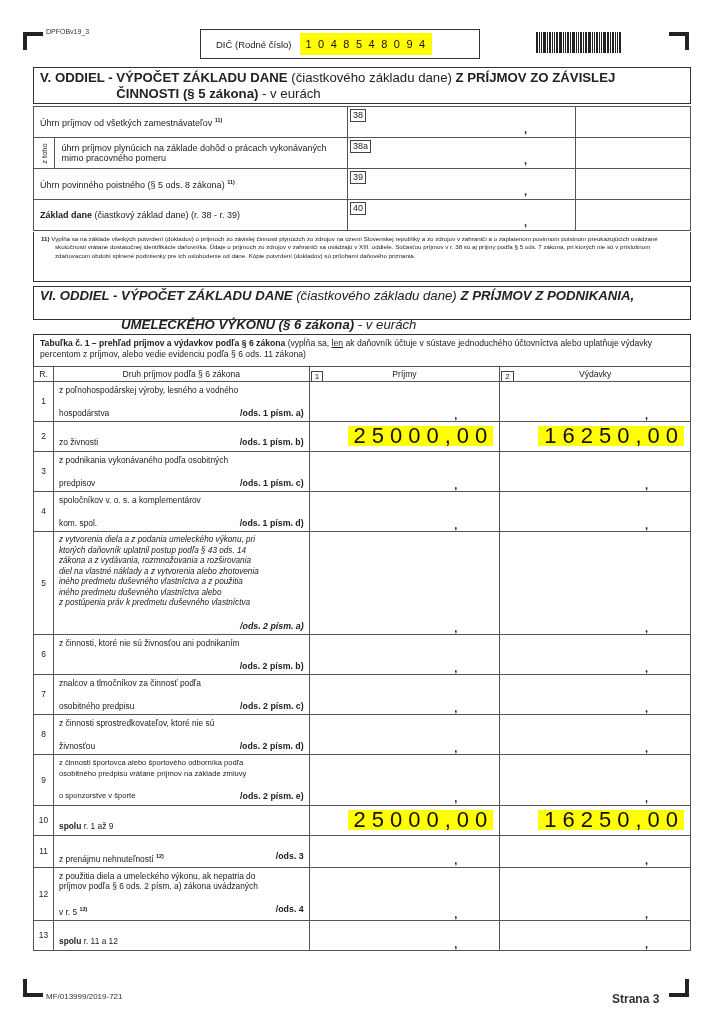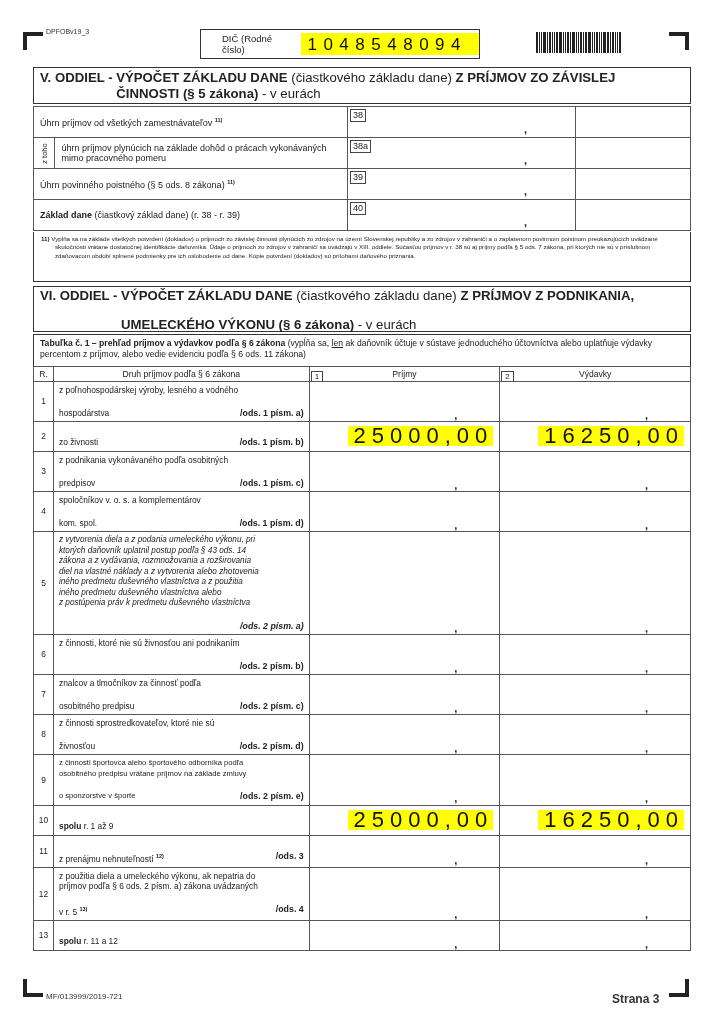--- a/index.html
+++ b/index.html
@@ -10,29 +10,29 @@
   .corner.tl { left: 23px; top: 32px; border-top-width: 4px; border-left-width: 4px; }
   .corner.tr { left: 669px; top: 32px; border-top-width: 4px; border-right-width: 4px; }
   .corner.bl { left: 23px; top: 979px; border-bottom-width: 4px; border-left-width: 4px; }
   .corner.br { left: 669px; top: 979px; border-bottom-width: 4px; border-right-width: 4px; }
 
   .form-code { position: absolute; left: 46px; top: 28px; font-size: 7px; color: #333; }
   .footer-code { position: absolute; left: 46px; top: 992px; font-size: 8px; color: #333; }
   .page-no { position: absolute; left: 612px; top: 992px; font-size: 12px; font-weight: bold; color: #333; }
 
   .dic-box { position: absolute; left: 200px; top: 29px; width: 280px; height: 30px; border: 1.5px solid #333; display: flex; align-items: center; }
-  .dic-label { font-size: 9.5px; margin-left: 21px; margin-right: 8px; color: #222; }
-  .dic-value { background: #ffff00; font-size: 17px; letter-spacing: 6.5px; padding: 2px 12px 2px 6px; height: 22px; line-height: 19px; color: #111; }
+  .dic-label { font-size: 9.5px; margin-left: 15px; margin-right: 8px; color: #222; }
+  .dic-value { background: #ffff00; font-size: 11px; letter-spacing: 6.5px; padding: 2px 0 2px 6px; height: 22px; line-height: 19px; color: #111; }
 
   .barcode { position: absolute; left: 536px; top: 32px; width: 96px; height: 21px; display: flex; }
   .barcode span { display: block; height: 100%; background: #222; margin-right: 1px; }
 
   .section-header { position: absolute; left: 33px; border: 1.5px solid #333; background: #fff; font-weight: bold; color: #222; }
   .sec5 { top: 67px; width: 658px; height: 37px; padding: 2px 6px; font-size: 13.2px; line-height: 16px; }
-  .sec6 { top: 286px; width: 658px; height: 46px; padding: 2px 6px; font-size: 13.2px; line-height: 14.5px; }
+  .sec6 { top: 286px; width: 658px; height: 34px; padding: 2px 6px; font-size: 13.2px; line-height: 14.5px; font-style: italic; }
   .sec-title { display: flex; }
   .sec-prefix { white-space: pre; }
   .light { font-weight: normal; }
 
   table { border-collapse: collapse; position: absolute; }
   td, th { border: 1px solid #555; vertical-align: top; font-weight: normal; }
 
   .t5 { left: 33px; top: 106px; width: 658px; border: 1.5px solid #333; }
   .t5 td { font-size: 9px; }
   .t5 .lbl { padding: 5px 6px; height: 31px; vertical-align: middle; }

